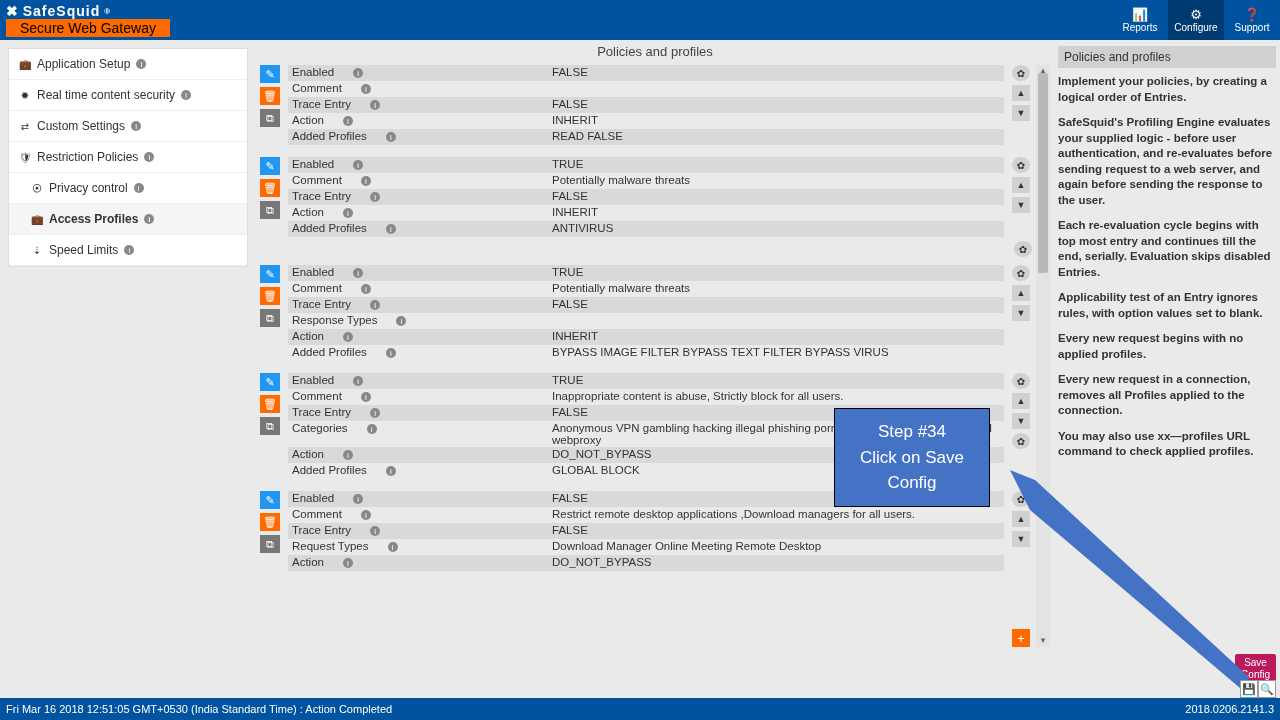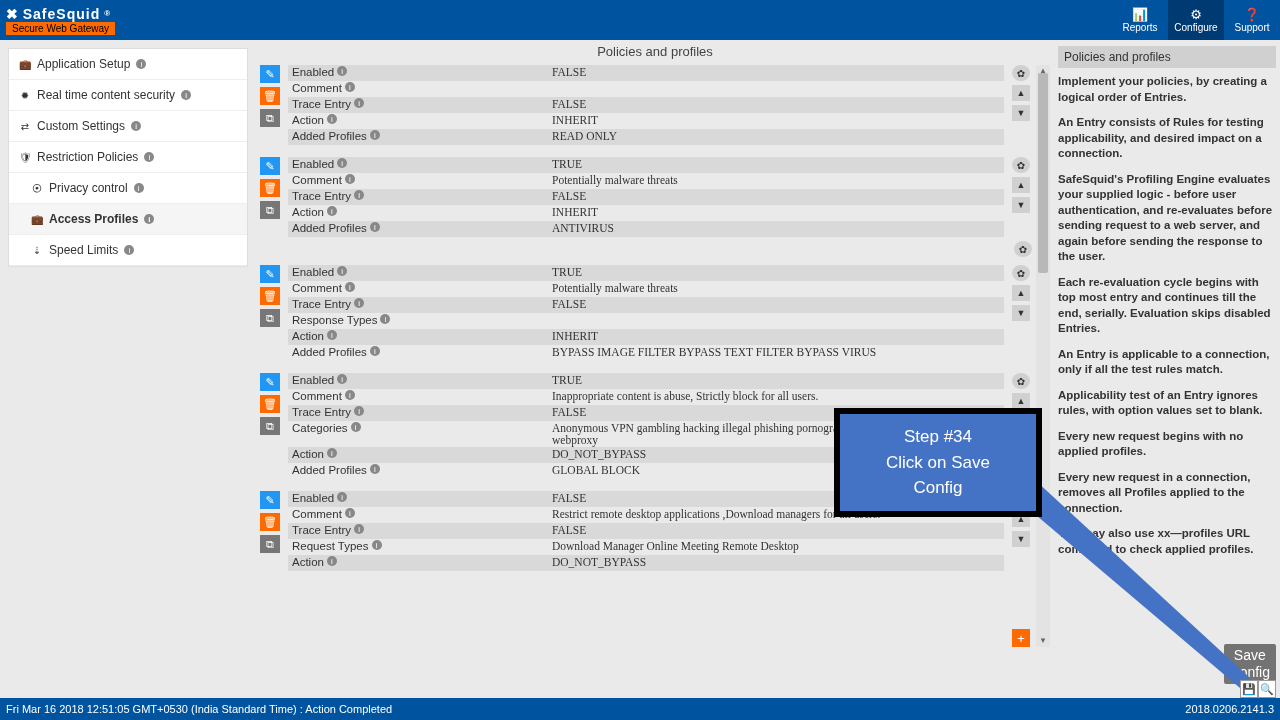--- a/index.html
+++ b/index.html
@@ -1,21 +1,21 @@
 <!DOCTYPE html>
 <html><head>
 <meta charset="utf-8">
 <style>
 * { margin: 0; padding: 0; box-sizing: border-box; }
 body { font-family: "Segoe UI", Arial, sans-serif; font-size: 12px; background: #eaeaea; color: #333; width: 1280px; height: 720px; overflow: hidden; position: relative; }
 .header { height: 40px; background: #00549f; display: flex; align-items: center; color: #fff; }
 .logo-wrap { display: flex; flex-direction: column; padding: 2px 6px; }
 .logo-line { font-size: 14px; font-weight: bold; letter-spacing: 1px; display: flex; align-items: center; gap: 4px; }
 .logo-line sup { font-size: 8px; }
-.tagline { background: #ff6a00; color: #000; font-size: 10px; padding: 1px 6px; }
+.tagline { background: #ff6a00; color: #000; font-size: 14px; padding: 1px 14px; }
 .top-spacer { flex: 1; }
 .top-tab { width: 56px; height: 40px; display: flex; flex-direction: column; align-items: center; justify-content: center; font-size: 10px; cursor: pointer; }
 .top-tab.active { background: #003a72; }
 .top-icon { font-size: 13px; }
 .layout { display: flex; height: 618px; }
 .sidebar { width: 256px; padding: 8px; }
 .side-card { background: #fff; border: 1px solid #ddd; }
 .side-item { padding: 8px 10px; border-bottom: 1px solid #eee; font-size: 12px; display: flex; align-items: center; gap: 6px; cursor: pointer; }
 .side-item.sub { padding-left: 22px; }
 .side-item.active { background: #f5f5f5; font-weight: 600; }
@@ -26,38 +26,38 @@
 .scroll-inner { position: absolute; left: 0; right: 18px; top: 0; }
 .entry { margin-bottom: 12px; display: flex; gap: 6px; }
 .entry-actions { width: 22px; display: flex; flex-direction: column; gap: 4px; }
 .act-btn { width: 20px; height: 18px; display: flex; align-items: center; justify-content: center; font-size: 11px; color: #fff; cursor: pointer; }
 .act-edit { background: #2196f3; }
 .act-del { background: #ff6a00; }
 .act-copy { background: #777; }
 .entry-rows { flex: 1; }
 .row { display: flex; align-items: flex-start; min-height: 16px; padding: 1px 4px; font-size: 11.5px; }
 .row.alt { background: #d9d9d9; }
-.row-label { width: 260px; display: flex; align-items: flex-start; gap: 3px; }
-.row-val { flex: 1; padding-right: 8px; font-family: Liberation Serif, serif; }
+.row-label { width: 260px; display: flex; align-items: flex-end; gap: 19px; }
+.row-val { flex: 1; padding-right: 8px; }
 .info-dot { width: 10px; height: 10px; border-radius: 50%; background: #888; color: #fff; font-size: 8px; display: inline-flex; align-items: center; justify-content: center; }
 .side-ctrls { width: 22px; display: flex; flex-direction: column; gap: 4px; align-items: center; }
 .ctrl-btn { width: 18px; height: 16px; background: #d0d0d0; display: flex; align-items: center; justify-content: center; font-size: 9px; cursor: pointer; color: #333; }
 .ctrl-gear { width: 18px; height: 16px; background: #d0d0d0; border-radius: 50%; display: flex; align-items: center; justify-content: center; font-size: 10px; cursor: pointer; }
 .scrollbar { position: absolute; right: 0; top: 0; bottom: 0; width: 14px; background: #e3e3e3; }
 .scroll-thumb { position: absolute; left: 2px; right: 2px; top: 8px; height: 200px; background: #b8b8b8; border-radius: 2px; }
 .scroll-arrow { position: absolute; left: 0; right: 0; height: 12px; font-size: 9px; text-align: center; color: #666; cursor: pointer; }
 .scroll-arrow.up { top: 0; }
 .scroll-arrow.down { bottom: 0; }
 .add-btn { position: absolute; right: 20px; bottom: 0; width: 18px; height: 18px; background: #ff6a00; color: #fff; display: flex; align-items: center; justify-content: center; font-size: 13px; cursor: pointer; }
 .right-panel { width: 226px; padding: 6px 4px; font-size: 11.5px; color: #333; }
 .rp-title { background: #d0d0d0; padding: 4px 6px; margin-bottom: 6px; font-size: 12px; }
 .rp-p { margin-bottom: 10px; line-height: 1.35; font-weight: bold; }
-.callout { position: absolute; left: 834px; top: 408px; width: 208px; background: #4472c4; color: #fff; border: 6px solid #000000; padding: 10px 6px; text-align: center; font-size: 17px; line-height: 1.5; z-index: 50; }
+.callout { position: absolute; left: 834px; top: 408px; width: 156px; background: #4472c4; color: #fff; border: 1px solid #000000; padding: 10px 6px; text-align: center; font-size: 17px; line-height: 1.5; z-index: 50; }
 .callout-line { position: absolute; left: 1010px; top: 470px; width: 270px; height: 230px; z-index: 45; pointer-events: none; }
-.tooltip-save { position: absolute; right: 4px; bottom: 36px; background: #737373; color: #fff; font-size: 14px; padding: 3px 6px; border-radius: 2px; text-align: center; line-height: 1.2; }
+.tooltip-save { position: absolute; right: 4px; bottom: 36px; background: #be185d; color: #fff; font-size: 10px; padding: 3px 6px; border-radius: 2px; text-align: center; line-height: 1.2; }
 .fab-row { position: absolute; right: 4px; bottom: 22px; display: flex; gap: 0; z-index: 60; }
 .fab { width: 18px; height: 18px; background: #fff; border: 1px solid #999; display: flex; align-items: center; justify-content: center; font-size: 11px; cursor: pointer; }
 .footer { position: absolute; left: 0; right: 0; bottom: 0; height: 22px; background: #00549f; color: #fff; font-size: 11px; display: flex; align-items: center; padding: 9px 6px; justify-content: space-between; }
 </style>
 </head>
 <body>
 
 <div class="header">
   <div class="logo-wrap">
     <div class="logo-line">
@@ -159,21 +159,21 @@
                   <span>Action</span> 
                   <span class="info-dot">i</span>
                 </div>
                 <div class="row-val">INHERIT</div>
               </div>
               <div class="row alt">
                 <div class="row-label">
                   <span>Added Profiles</span> 
                   <span class="info-dot">i</span>
                 </div>
-                <div class="row-val">READ ONLY</div>
+                <div class="row-val">READ FALSE</div>
               </div>
             </div>
             <div class="side-ctrls">
               <div class="ctrl-gear">✿</div>
               <div class="ctrl-btn">▲</div>
               <div class="ctrl-btn">▼</div>
             </div>
           </div>
           <div class="entry">
             <div class="entry-actions">
@@ -395,24 +395,22 @@
         <div class="scroll-arrow down">▾</div>
       </div>
       <div class="add-btn">+</div>
     </div>
   </div>
 
   <div class="right-panel">
     <div class="rp-title">Policies and profiles</div>
     <div id="rp-body">
         <div class="rp-p">Implement your policies, by creating a logical order of Entries.</div>
-        <div class="rp-p">An Entry consists of Rules for testing applicability, and desired impact on a connection.</div>
         <div class="rp-p">SafeSquid's Profiling Engine evaluates your supplied logic - before user authentication, and re-evaluates before sending request to a web server, and again before sending the response to the user.</div>
         <div class="rp-p">Each re-evaluation cycle begins with top most entry and continues till the end, serially. Evaluation skips disabled Entries.</div>
-        <div class="rp-p">An Entry is applicable to a connection, only if all the test rules match.</div>
         <div class="rp-p">Applicability test of an Entry ignores rules, with option values set to blank.</div>
         <div class="rp-p">Every new request begins with no applied profiles.</div>
         <div class="rp-p">Every new request in a connection, removes all Profiles applied to the connection.</div>
         <div class="rp-p">You may also use xx—profiles URL command to check applied profiles.</div>
       </div>
   </div>
 </div>
 
 <div class="callout">
   <div>Step #34</div>

